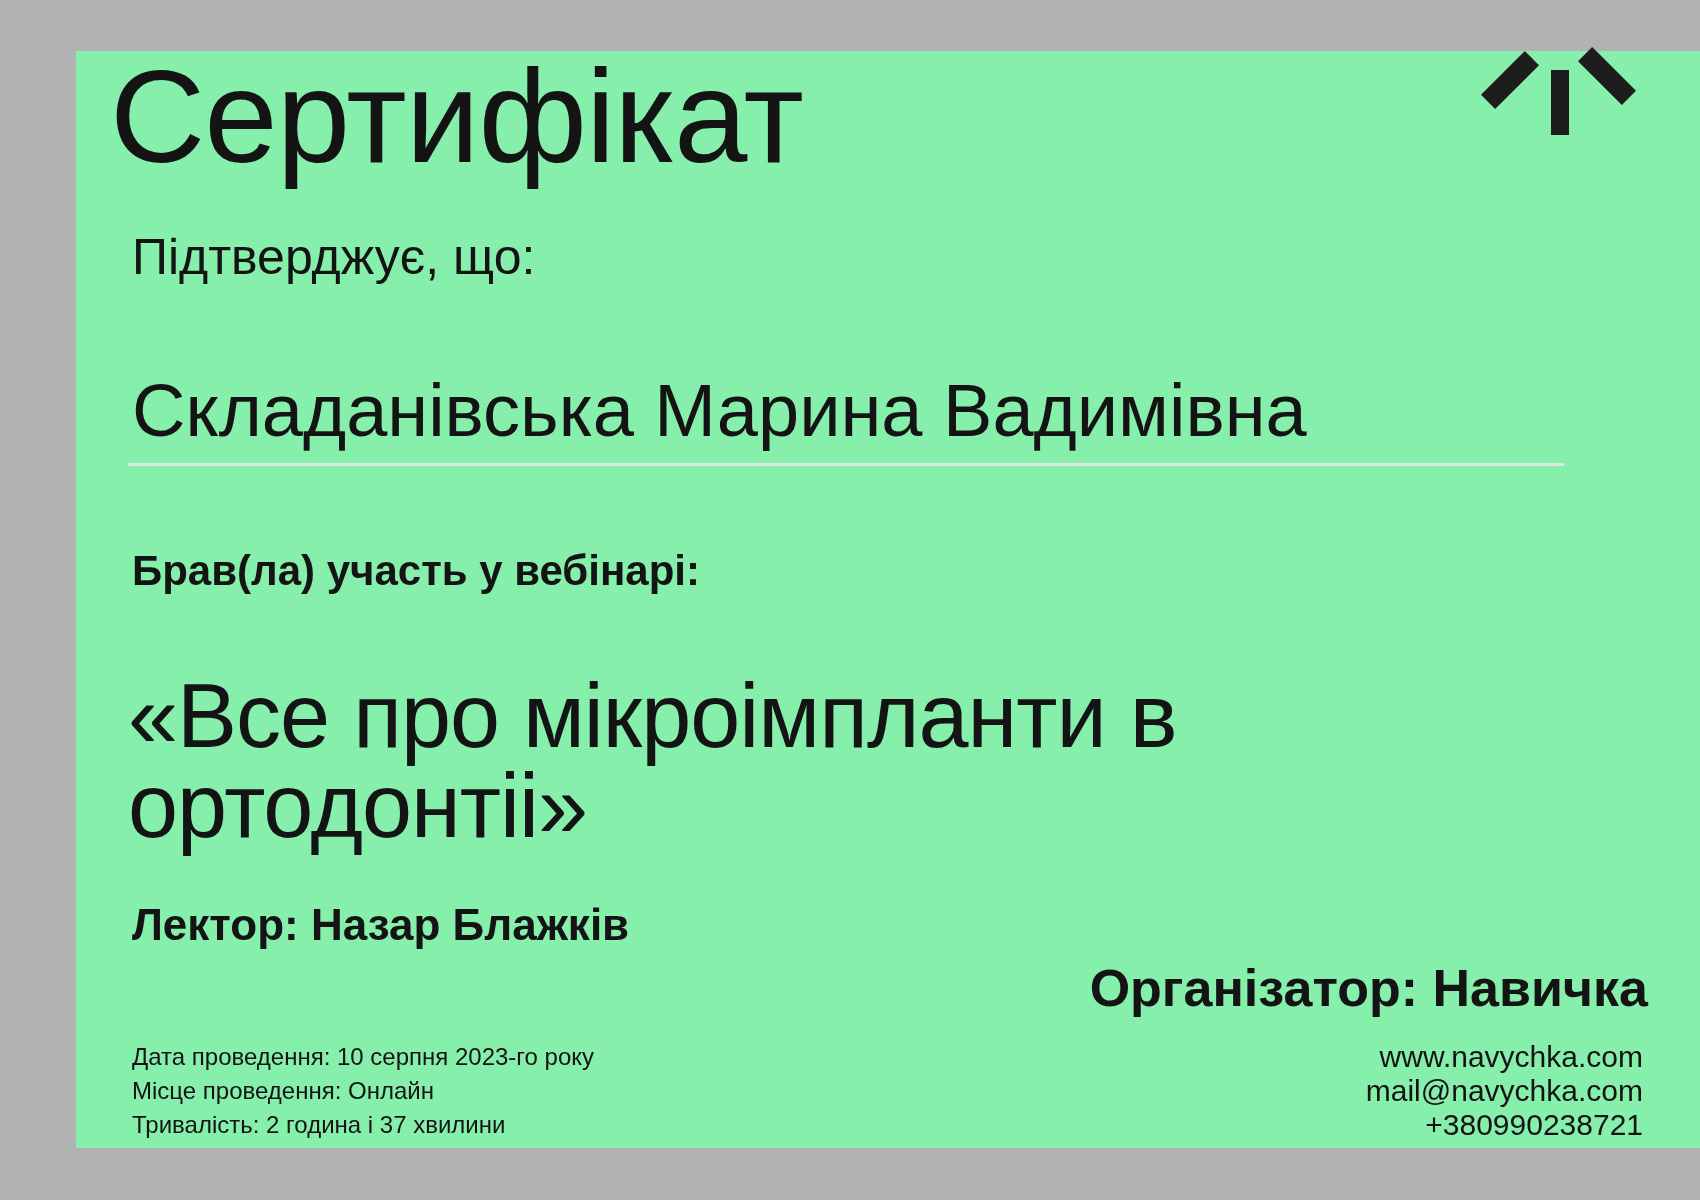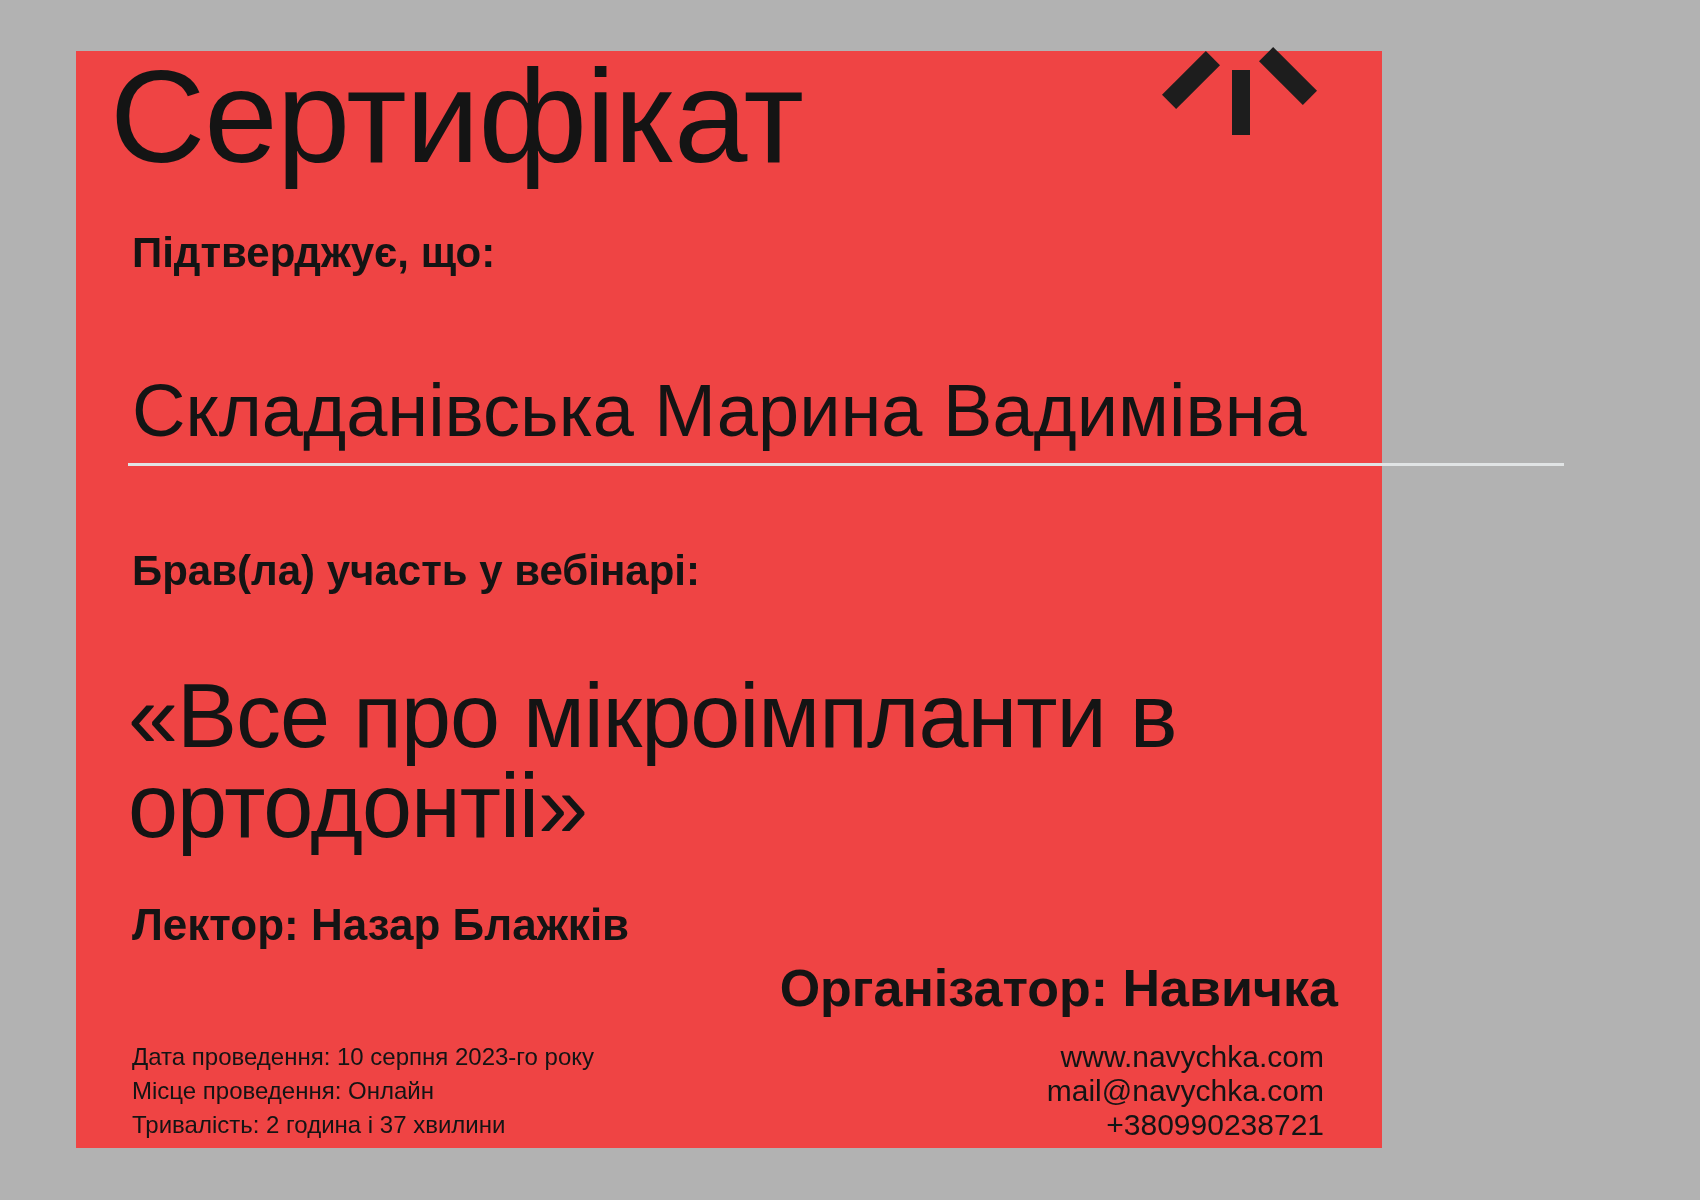--- a/index.html
+++ b/index.html
@@ -15,41 +15,41 @@
   .stage {
     position: relative;
     width: 1700px;
     height: 1200px;
     background: #b2b2b2;
   }
   .paper {
     position: absolute;
     left: 76px;
     top: 51px;
-    width: 1306px;
+    width: 1625px;
     height: 1097px;
-    background: #ef4444;
+    background: #86efac;
   }
   .title {
     position: absolute;
     left: 34px;
     top: 0px;
     font-size: 132px;
     line-height: 1;
     font-weight: 400;
     letter-spacing: -1px;
     white-space: nowrap;
   }
   .confirm-label {
     position: absolute;
     left: 56px;
     top: 181px;
-    font-size: 42px;
+    font-size: 50px;
     line-height: 1;
-    font-weight: 700;
+    font-weight: 400;
   }
   .recipient-name {
     position: absolute;
     left: 56px;
     top: 323px;
     font-size: 74px;
     line-height: 1;
     font-weight: 400;
     white-space: nowrap;
   }
@@ -83,21 +83,21 @@
   .lecturer-line {
     position: absolute;
     left: 56px;
     top: 852px;
     font-size: 44px;
     line-height: 1;
     font-weight: 700;
   }
   .organizer-line {
     position: absolute;
-    right: 44px;
+    right: 53px;
     top: 911px;
     font-size: 52px;
     line-height: 1;
     font-weight: 700;
     white-space: nowrap;
   }
   .details-block {
     position: absolute;
     left: 56px;
     top: 989px;

